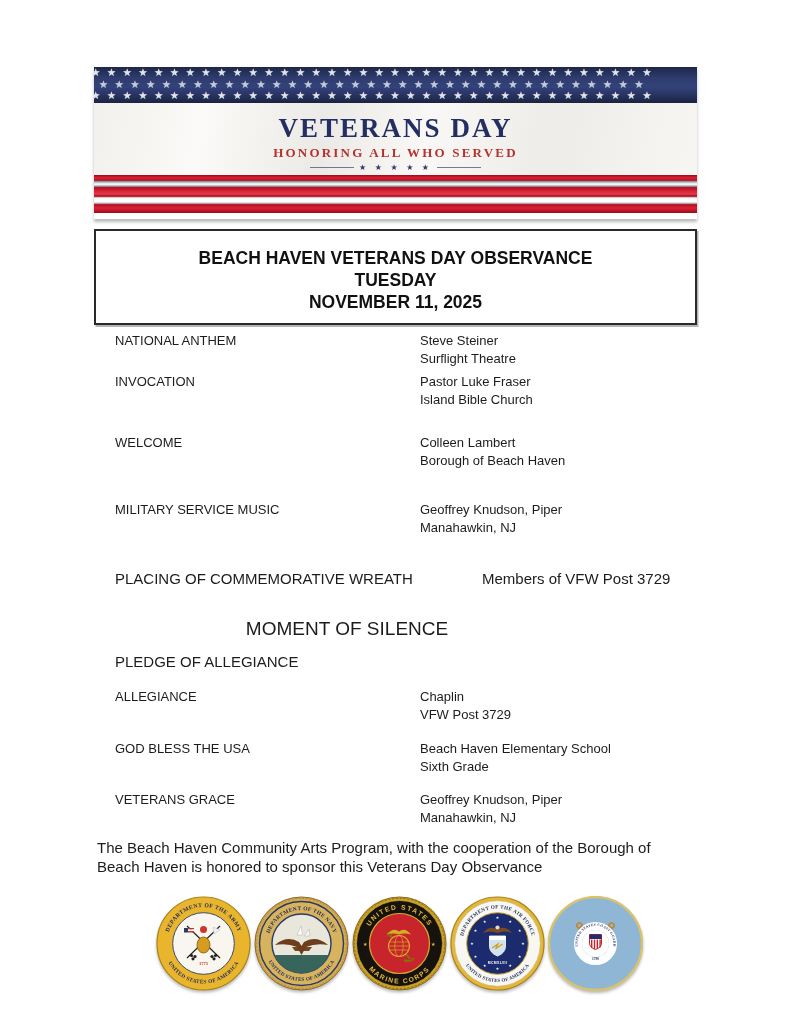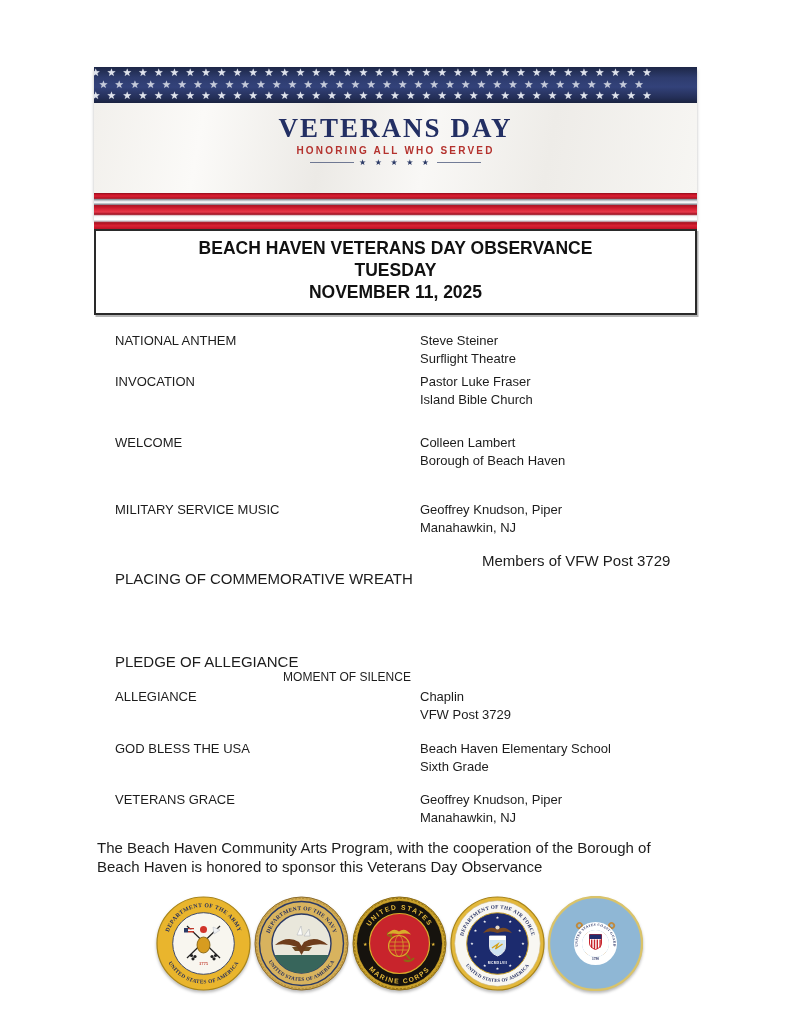--- a/index.html
+++ b/index.html
@@ -8,50 +8,50 @@
 
   
   .banner{position:absolute;left:94px;top:67px;width:603px;height:152px;
           box-shadow:0 3px 3px rgba(130,130,130,.55);}
   .stars-band{height:36px;overflow:hidden;
       background:linear-gradient(180deg,#1d2747 0%,#2e3c6e 30%,#33427a 55%,#242f58 85%,#1a2340 100%);
       color:#dfe3ec;font-family:"DejaVu Sans",sans-serif;font-size:10.5px;line-height:11.6px;
       letter-spacing:1.5px;white-space:nowrap;text-shadow:0 0 1px rgba(255,255,255,.35);}
   .sr1,.sr3{margin-left:-3px;}
   .sr2{margin-left:-11px;opacity:.85;}
-  .banner-mid{height:90px;text-align:center;
+  .banner-mid{height:72px;text-align:center;
       background:linear-gradient(100deg,#f2f0ec 0%,#fbfaf8 18%,#eceae6 38%,#f9f8f6 55%,#eeece8 75%,#f7f6f3 100%);}
   .v-title{padding-top:10px;font-family:"Liberation Serif",serif;font-weight:bold;
       font-size:27px;letter-spacing:2px;color:#232f63;}
-  .v-sub{margin-top:1px;font-family:Liberation Sans, sans-serif;font-weight:bold;
-      font-size:10px;letter-spacing:2.2px;color:#b4322e;}
+  .v-sub{margin-top:1px;font-family:Liberation Serif, serif;font-weight:bold;
+      font-size:13px;letter-spacing:2.2px;color:#b4322e;}
   .v-starline{margin-top:2px;display:flex;align-items:center;justify-content:center;gap:5px;}
   .v-starline .rule{width:44px;height:1px;background:#2b3a66;opacity:.65;}
   .v-starline .stars{font-family:"DejaVu Sans",sans-serif;font-size:8px;letter-spacing:3px;color:#2b3a66;}
   .stripes{height:38px;
       background:linear-gradient(180deg,
         #8f0d1c 0%,#c51427 4%,#da2134 8%,#b01122 14%,
         #8e939b 17%,#e6e8eb 22%,#f4f5f7 25%,#8e939b 30%,
         #b01122 33%,#d92134 42%,#e6394b 50%,#9c0e1f 56%,
         #f0f1f3 60%,#ffffff 66%,#ffffff 70%,#c7cad0 74%,
         #ab101f 78%,#d92134 86%,#c51427 93%,#8f0d1c 100%);}
 
   
   .title-box{position:absolute;left:94px;top:229px;width:599px;height:76px;
       border:2px solid #2a2a2a;box-shadow:1.5px 2px 0 rgba(120,120,120,.55);
-      text-align:center;padding-top:6px;}
+      text-align:center;padding-top:16px;}
   .title-box div{font-weight:bold;font-size:17.5px;line-height:22px;color:#111;}
 
   
   .prow{position:absolute;left:115px;font-size:13px;line-height:18px;}
   .plabel{display:inline-block;width:305px;vertical-align:top;}
   .pdetails{display:inline-block;vertical-align:top;}
   .wlabel{position:absolute;left:115px;font-size:15px;line-height:18px;}
   .wvalue{position:absolute;left:482px;font-size:15px;line-height:18px;}
-  .centerline{position:absolute;left:0;width:694px;text-align:center;font-size:12px;line-height:18px;margin-top:48px;}
+  .centerline{position:absolute;left:0;width:694px;text-align:center;font-size:19px;line-height:18px;}
   .footer{position:absolute;left:97px;top:838px;width:604px;font-size:15px;line-height:19px;}
 
   
   .seals{position:absolute;left:156px;top:896px;display:flex;gap:3px;}
   .seal{width:95px;height:95px;filter:drop-shadow(0 2px 1.5px rgba(0,0,0,.28));}
   .bandtext{font-family:"Liberation Serif",serif;font-weight:bold;}
   .bandsans{font-family:"Liberation Sans",sans-serif;font-weight:bold;}
 </style>
 </head>
 <body>
@@ -89,21 +89,21 @@
     <span class="plabel">INVOCATION</span><span class="pdetails"><div>Pastor Luke Fraser</div><div>Island Bible Church</div></span>
   </div>
   <div class="prow" style="top:434px">
     <span class="plabel">WELCOME</span><span class="pdetails"><div>Colleen Lambert</div><div>Borough of Beach Haven</div></span>
   </div>
   <div class="prow" style="top:501px">
     <span class="plabel">MILITARY SERVICE MUSIC</span><span class="pdetails"><div>Geoffrey Knudson, Piper</div><div>Manahawkin, NJ</div></span>
   </div>
 
   <div class="wlabel" style="top:570px">PLACING OF COMMEMORATIVE WREATH</div>
-  <div class="wvalue" style="top:552px">Members of VFW Post 3729</div>
+  <div class="wvalue" style="top:570px">Members of VFW Post 3729</div>
 
   <div class="centerline" style="top:620px">MOMENT OF SILENCE</div>
   <div class="wlabel" style="top:653px">PLEDGE OF ALLEGIANCE</div>
 
   <div class="prow" style="top:688px">
     <span class="plabel">ALLEGIANCE</span><span class="pdetails"><div>Chaplin</div><div>VFW Post 3729</div></span>
   </div>
   <div class="prow" style="top:740px">
     <span class="plabel">GOD BLESS THE USA</span><span class="pdetails"><div>Beach Haven Elementary School</div><div>Sixth Grade</div></span>
   </div>

